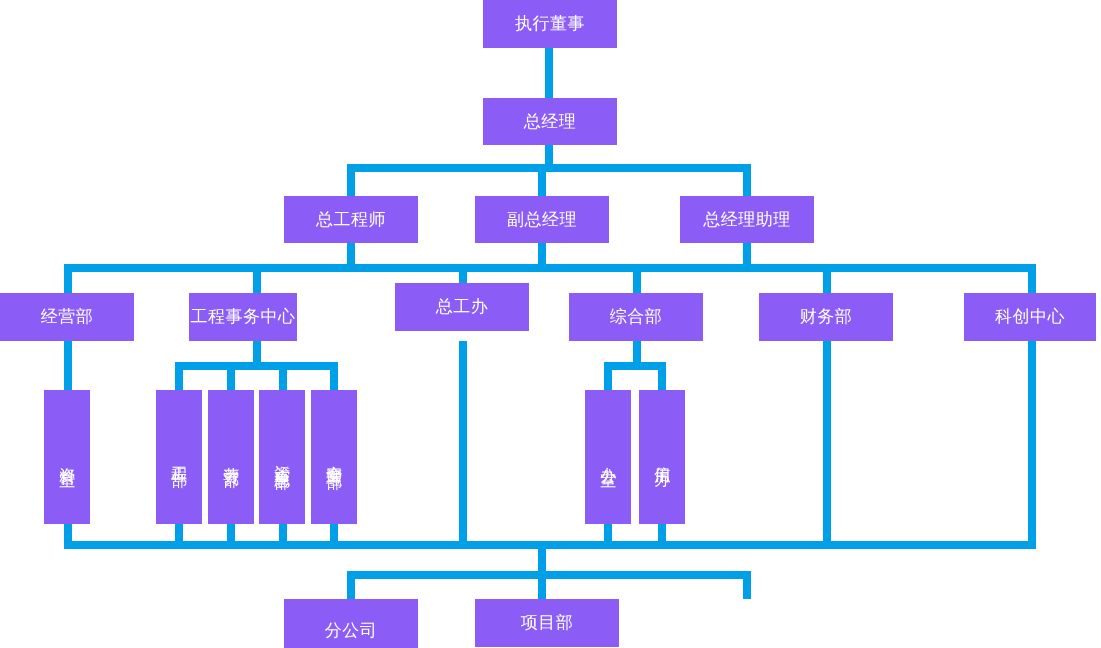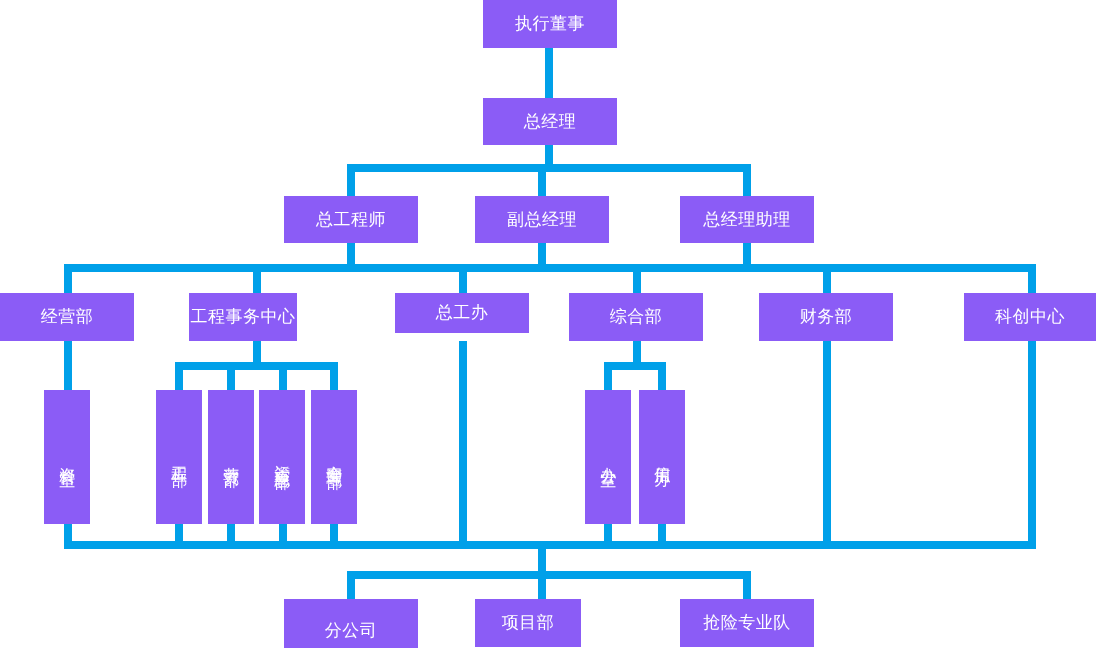--- a/index.html
+++ b/index.html
@@ -111,30 +111,29 @@
   <div class="node" style="left:483px; top:0px; width:134px; height:48px;">执行董事</div>
 
   <div class="node" style="left:284px; top:196px; width:134px; height:47px;">总工程师</div>
 
   <div class="node" style="left:483px; top:98px; width:134px; height:47px;">总经理</div>
   <div class="node" style="left:475px; top:196px; width:134px; height:47px;">副总经理</div>
   <div class="node" style="left:680px; top:196px; width:134px; height:47px;">总经理助理</div>
 
   <div class="node" style="left:0px; top:293px; width:134px; height:48px;">经营部</div>
   <div class="node" style="left:189px; top:293px; width:108px; height:48px;">工程事务中心</div>
-  <div class="node" style="left:395px; top:293px; width:134px; height:40px;">总工办</div>
+  <div class="node" style="left:395px; top:283px; width:134px; height:48px;">总工办</div>
   <div class="node" style="left:759px; top:293px; width:134px; height:48px;">财务部</div>
   <div class="node" style="left:569px; top:293px; width:134px; height:48px;">综合部</div>
   <div class="node" style="left:964px; top:293px; width:132px; height:48px;">科创中心</div>
 
   <div class="node vertical" style="left:44px; top:390px; width:46px; height:134px;">资料室</div>
   <div class="node vertical" style="left:156px; top:390px; width:46px; height:134px;">工程部</div>
   <div class="node vertical" style="left:208px; top:390px; width:46px; height:134px;">劳资部</div>
   <div class="node vertical" style="left:259px; top:390px; width:46px; height:134px;">运管应急部</div>
   <div class="node vertical" style="left:311px; top:390px; width:46px; height:134px;">安全管理部</div>
   <div class="node vertical" style="left:585px; top:390px; width:46px; height:134px;">办公室</div>
   <div class="node vertical" style="left:639px; top:390px; width:46px; height:134px;">信用办</div>
 
   <div class="node" style="left:284px; top:599px; width:134px; height:64px;">分公司</div>
-  <div class="node" style="left:475px; top:599px; width:106px; height:48px;">项目部</div>
-  <div class="node" style="left:680px; top:599px; width:134px; height:48px;">抢险专业队</div>
+  <div class="node" style="left:475px; top:599px; width:144px; height:48px;">项目部</div>
 
 </div>
 
 </body></html>

